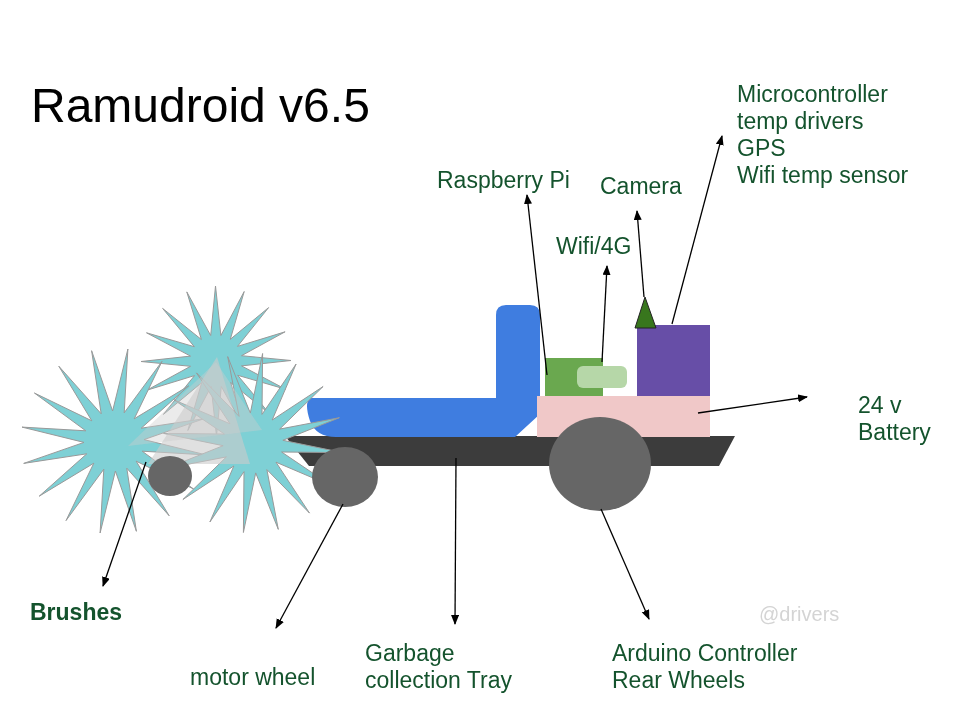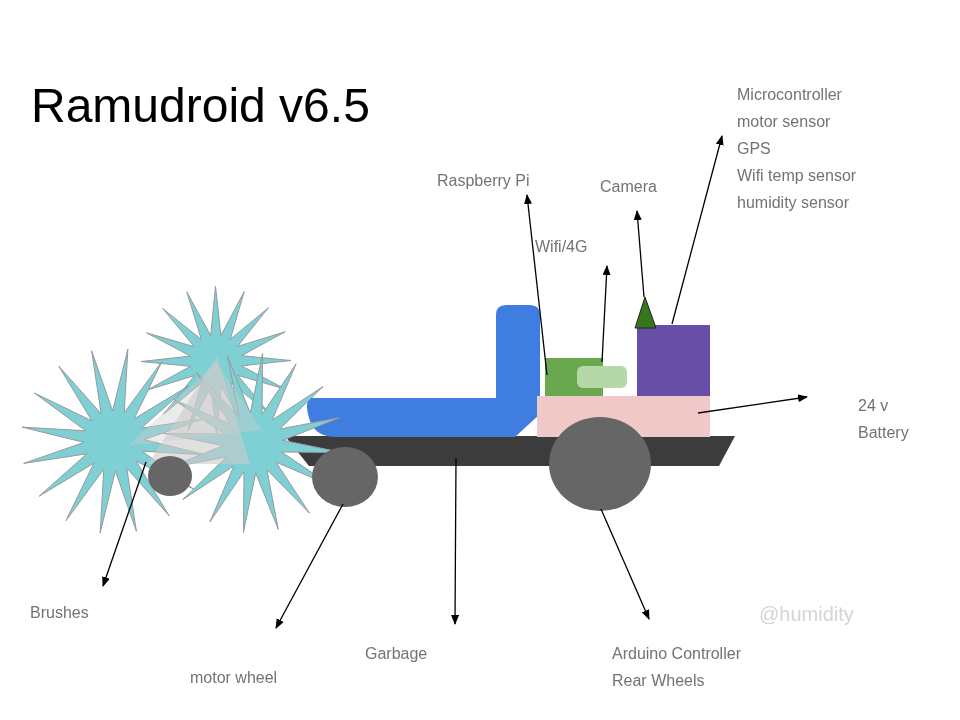--- a/index.html
+++ b/index.html
@@ -1,21 +1,21 @@
 <!DOCTYPE html>
 <html><head>
 <meta charset="utf-8">
 <style>
   html,body{margin:0;padding:0;background:#fff;}
   #slide{
     position:relative;width:960px;height:720px;background:#fff;overflow:hidden;
     font-family:"Liberation Sans","DejaVu Sans",sans-serif;color:#000;
   }
   #diagram-svg{position:absolute;left:0;top:0;}
-  .lbl{position:absolute;font-size:16px;line-height:27px;white-space:nowrap;color:#737373;}
+  .lbl{position:absolute;font-size:23px;line-height:27px;white-space:nowrap;color:#14532d;}
   #page-title{position:absolute;left:31px;top:78px;font-size:48px;line-height:1.15;color:#000;}
   #watermark{position:absolute;left:759px;top:601px;font-size:20px;line-height:27px;color:#d4d4d4;}
 </style>
 </head>
 <body>
 
 <div id="slide">
 
   <svg id="diagram-svg" width="960" height="720" viewBox="0 0 960 720">
     <defs>
@@ -64,43 +64,43 @@
       <line x1="601" y1="509" x2="649" y2="619" marker-end="url(#arrow)"></line>
     </g>
   </svg>
 
   <div id="page-title">Ramudroid v6.5</div>
 
   <div class="lbl" style="left:437px;top:143px;margin-top:24px;">Raspberry Pi</div>
 
   <div class="lbl" style="left:580px;top:173px;margin-left:20px;">Camera</div>
 
-  <div class="lbl" style="left:535px;top:233px;">Wifi/4G</div>
+  <div class="lbl" style="left:556px;top:233px;">Wifi/4G</div>
 
   <div class="lbl" style="left:737px;top:81px;">
     <div>Microcontroller</div>
-    <div>motor sensor</div>
+    <div>temp drivers</div>
     <div>GPS</div>
     <div>Wifi temp sensor</div>
-    <div>humidity sensor</div>
   </div>
 
   <div class="lbl" style="left:858px;top:392px;">
     <div>24 v</div>
     <div>Battery</div>
   </div>
 
-  <div class="lbl" style="left:30px;top:599px;">Brushes</div>
+  <div class="lbl" style="left:30px;top:599px;font-weight:bold;">Brushes</div>
 
   <div class="lbl" style="left:190px;top:664px;">motor wheel</div>
 
   <div class="lbl" style="left:365px;top:640px;">
     <div>Garbage</div>
+    <div>collection Tray</div>
   </div>
 
   <div class="lbl" style="left:612px;top:640px;">
     <div>Arduino Controller</div>
     <div>Rear Wheels</div>
   </div>
 
-  <div id="watermark">@humidity</div>
+  <div id="watermark">@drivers</div>
 
 </div>
 
 </body></html>

